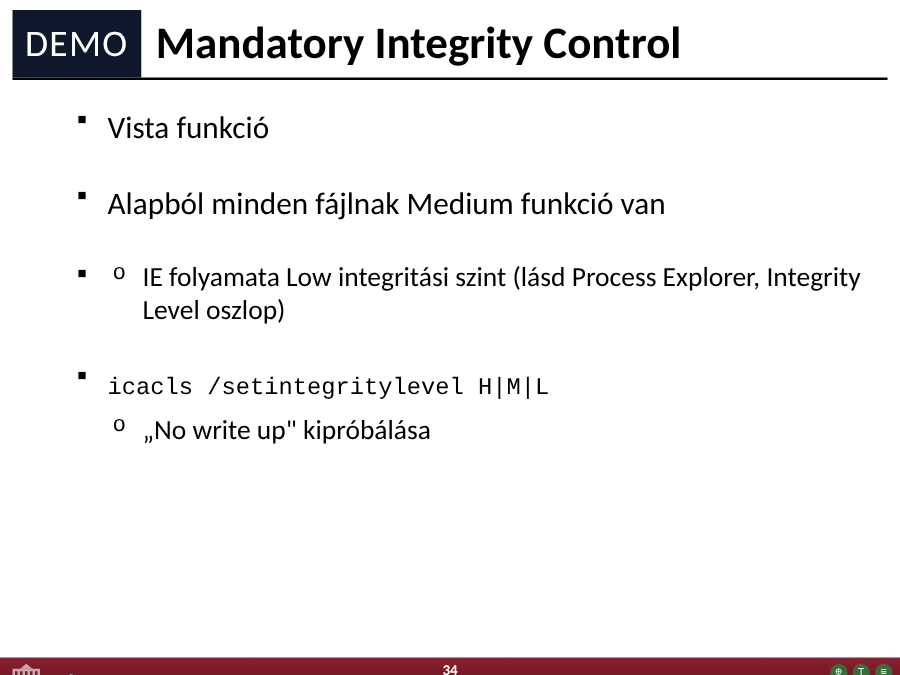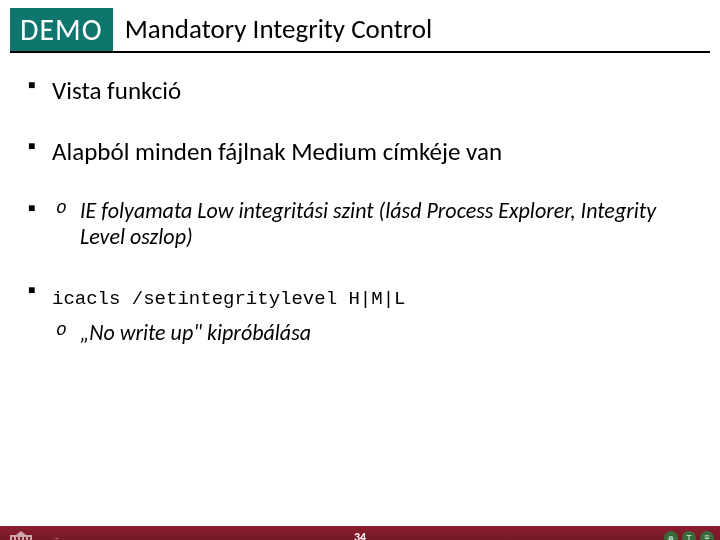--- a/index.html
+++ b/index.html
@@ -1,26 +1,26 @@
 <!DOCTYPE html>
 <html><head>
 <meta charset="utf-8">
 <style>
   * { margin: 0; padding: 0; box-sizing: border-box; }
   html, body { width: 720px; height: 540px; font-family: Calibri, "Segoe UI", Arial, sans-serif; background: #fff; color: #000; }
   .slide { position: relative; width: 720px; height: 540px; }
   .header { display: flex; align-items: stretch; margin: 8px 10px 0 10px; border-bottom: 2px solid #000; }
-  .demo-badge { background: #0f766e; color: #fff; font-size: 30px; font-weight: 400; letter-spacing: 1px; padding: 0 10px; display: flex; align-items: center; font-family: Calibri, Arial, sans-serif; }
-  .title { font-size: 27px; padding: 4px 0 6px 12px; font-weight: 400; }
-  .content { padding: 22px 28px 0 28px; }
+  .demo-badge { background: #0f172a; color: #fff; font-size: 30px; font-weight: 400; letter-spacing: 1px; padding: 0 10px; display: flex; align-items: center; font-family: Calibri, Arial, sans-serif; }
+  .title { font-size: 36px; padding: 4px 0 6px 12px; font-weight: 700; }
+  .content { padding: 22px 28px 0 28px; margin-left: 34px; }
   ul.lvl1 { list-style: none; }
   ul.lvl1 > li { position: relative; padding-left: 24px; font-size: 25px; line-height: 1.25; margin-bottom: 30px; }
   ul.lvl1 > li::before { content: "■"; position: absolute; left: 0; top: 3px; font-size: 12px; color: #000; }
   ul.lvl2 { list-style: none; margin-top: 8px; }
-  ul.lvl2 > li { position: relative; padding-left: 28px; font-size: 22px; line-height: 1.2; margin-bottom: 6px; font-style: italic; }
+  ul.lvl2 > li { position: relative; padding-left: 28px; font-size: 22px; line-height: 1.2; margin-bottom: 6px; }
   ul.lvl2 > li::before { content: "o"; position: absolute; left: 4px; top: 0; font-size: 18px; color: #000; font-family: "Courier New", monospace; }
   .code { font-family: "Courier New", Courier, monospace; font-size: 19px; }
   .footer { position: absolute; left: 0; right: 0; bottom: 0; height: 22px; background: linear-gradient(to bottom, #8a1f2f, #6a1520); display: flex; align-items: center; justify-content: center; }
   .pagenum { color: #fff; font-size: 12px; font-weight: bold; }
   .footer-left { position: absolute; left: 6px; bottom: 1px; display: flex; align-items: flex-end; gap: 3px; }
   .footer-left svg { display: block; }
   .footer-left-text { color: #e8d8dc; font-size: 7px; letter-spacing: 2px; margin-left: 4px; }
   .footer-right { position: absolute; right: 6px; bottom: 3px; display: flex; gap: 4px; }
   .fr-circle { width: 14px; height: 14px; border-radius: 50%; background: #3a6a3a; display: flex; align-items: center; justify-content: center; color: #dfe; font-size: 9px; font-family: "Courier New", monospace; }
 </style>
@@ -33,21 +33,21 @@
     <div class="demo-badge">DEMO</div>
     <div class="title">Mandatory Integrity Control</div>
   </div>
 
   <div class="content">
     <ul class="lvl1">
       <li>
         <span>Vista funkció</span>
       </li>
       <li>
-        <span>Alapból minden fájlnak Medium címkéje van</span>
+        <span>Alapból minden fájlnak Medium funkció van</span>
       </li>
       <li>
         <ul class="lvl2">
           <li>
             <span>IE folyamata Low integritási szint (lásd Process Explorer, Integrity Level oszlop)</span>
           </li>
         </ul>
       </li>
       <li>
         <span class="code">icacls /setintegritylevel H|M|L</span>

